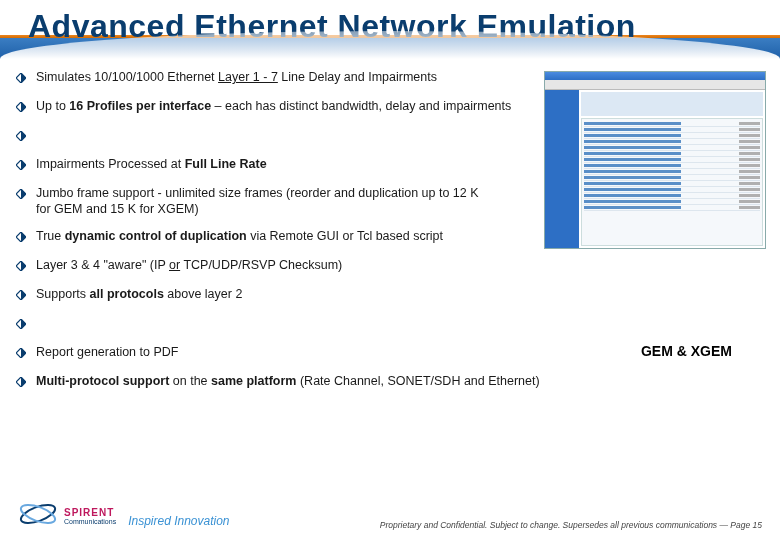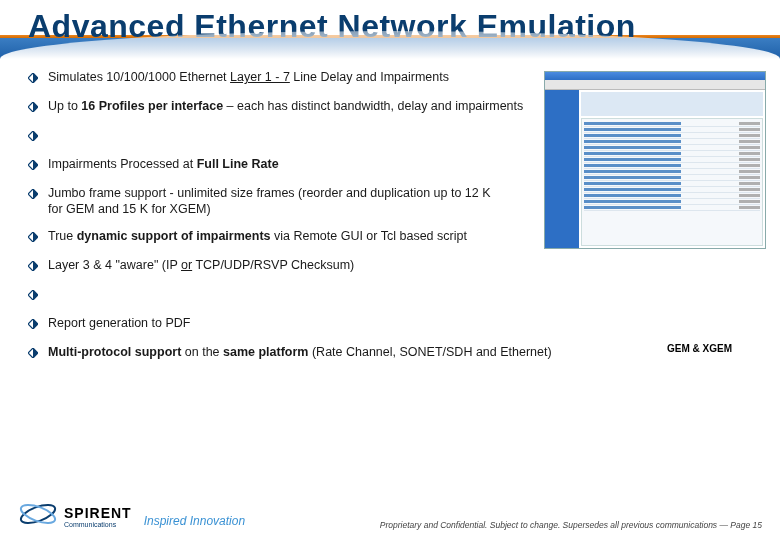--- a/index.html
+++ b/index.html
@@ -26,21 +26,21 @@
   border-radius: 50% 50% 0 0 / 100% 100% 0 0;
 }
 .title {
   font-family: "Trebuchet MS", Arial, sans-serif;
   font-size: 32px;
   font-weight: bold;
   color: #0a3d6e;
   letter-spacing: 0.5px;
 }
 .content {
-  padding: 10px 28px 0;
+  padding: 10px 16px 0;
   position: relative;
 }
 .bullet-list {
   list-style: none;
 }
 .bullet-item {
   display: flex;
   align-items: flex-start;
   margin-bottom: 10px;
   font-size: 12.5px;
@@ -75,41 +75,41 @@
 .ss-block1 { height:24px; background:#dce8f4; margin-bottom:2px;}
 .ss-block2 { flex:1; background:#f5f8fb; border:1px solid #cdd;}
 .ss-rows { padding:2px;}
 .ss-row { height:6px; border-bottom:1px solid #dde6ee; display:flex; gap:2px; align-items:center;}
 .ss-row span:first-child{width:55%;height:3px;background:#5a8fc8;}
 .ss-row span:last-child{width:12%;height:3px;background:#b0b0b0;margin-left:auto;}
 .caption {
   position: absolute;
   right: 48px;
   top: 284px;
-  font-size: 10px;
+  font-size: 14px;
   font-weight: bold;
   color: #000;
 }
 .footer {
   position: absolute;
   bottom: 0;
   left: 0;
   right: 0;
   height: 56px;
   display: flex;
   align-items: flex-end;
   padding: 0 18px 6px;
 }
 .logo {
   display: flex;
   align-items: center;
   gap: 6px;
 }
 .logo-mark svg { width: 40px; height: 32px; }
-.logo-text { font-size: 14px; font-weight: bold; letter-spacing: 1px; color: #000000; }
+.logo-text { font-size: 10px; font-weight: bold; letter-spacing: 1px; color: #be185d; }
 .logo-sub { font-size: 7px; color: #0a3d6e; }
 .tagline { font-size: 12px; font-style: italic; color: #3b92d4; margin-left: 12px; margin-bottom: 6px;}
 .footer-note {
   margin-left: auto;
   font-size: 8.5px;
   font-style: italic;
   color: #444;
   margin-bottom: 4px;
 }
 .limited-width { max-width: 460px; }
@@ -170,34 +170,43 @@
           </svg></span>
       <span class="bullet-text limited-width">Jumbo frame support - unlimited size frames (reorder and duplication up to 12 K for GEM and 15 K for XGEM)</span>
     </li>
 
     <li class="bullet-item">
       <span class="bullet-icon"><svg viewBox="0 0 10 10">
             <path d="M5 0 L10 5 L5 10 L0 5 Z" fill="none" stroke="#0a3d6e" stroke-width="1.2"></path>
             <path d="M5 0 L10 5 L5 10 Z" fill="#0a3d6e"></path>
           </svg></span>
       <span class="bullet-text limited-width2">
-        <span>True </span><b>dynamic support of impairments</b><span> via Remote GUI or Tcl based script</span>
+        <span>True </span><b>dynamic control of duplication</b><span> via Remote GUI or Tcl based script</span>
       </span>
     </li>
 
     <li class="bullet-item">
       <span class="bullet-icon"><svg viewBox="0 0 10 10">
             <path d="M5 0 L10 5 L5 10 L0 5 Z" fill="none" stroke="#0a3d6e" stroke-width="1.2"></path>
             <path d="M5 0 L10 5 L5 10 Z" fill="#0a3d6e"></path>
           </svg></span>
       <span class="bullet-text">
         <span>Layer 3 &amp; 4 "aware" (IP </span><u>or</u><span> TCP/UDP/RSVP Checksum)</span>
       </span>
     </li>
 
+    <li class="bullet-item">
+      <span class="bullet-icon"><svg viewBox="0 0 10 10">
+            <path d="M5 0 L10 5 L5 10 L0 5 Z" fill="none" stroke="#0a3d6e" stroke-width="1.2"></path>
+            <path d="M5 0 L10 5 L5 10 Z" fill="#0a3d6e"></path>
+          </svg></span>
+      <span class="bullet-text">
+        <span>Supports </span><b>all protocols</b><span> above layer 2</span>
+      </span>
+    </li>
 
 
     <li class="bullet-item">
       <span class="bullet-icon"><svg viewBox="0 0 10 10">
             <path d="M5 0 L10 5 L5 10 L0 5 Z" fill="none" stroke="#0a3d6e" stroke-width="1.2"></path>
             <path d="M5 0 L10 5 L5 10 Z" fill="#0a3d6e"></path>
           </svg></span>
     </li>
 
     <li class="bullet-item">

